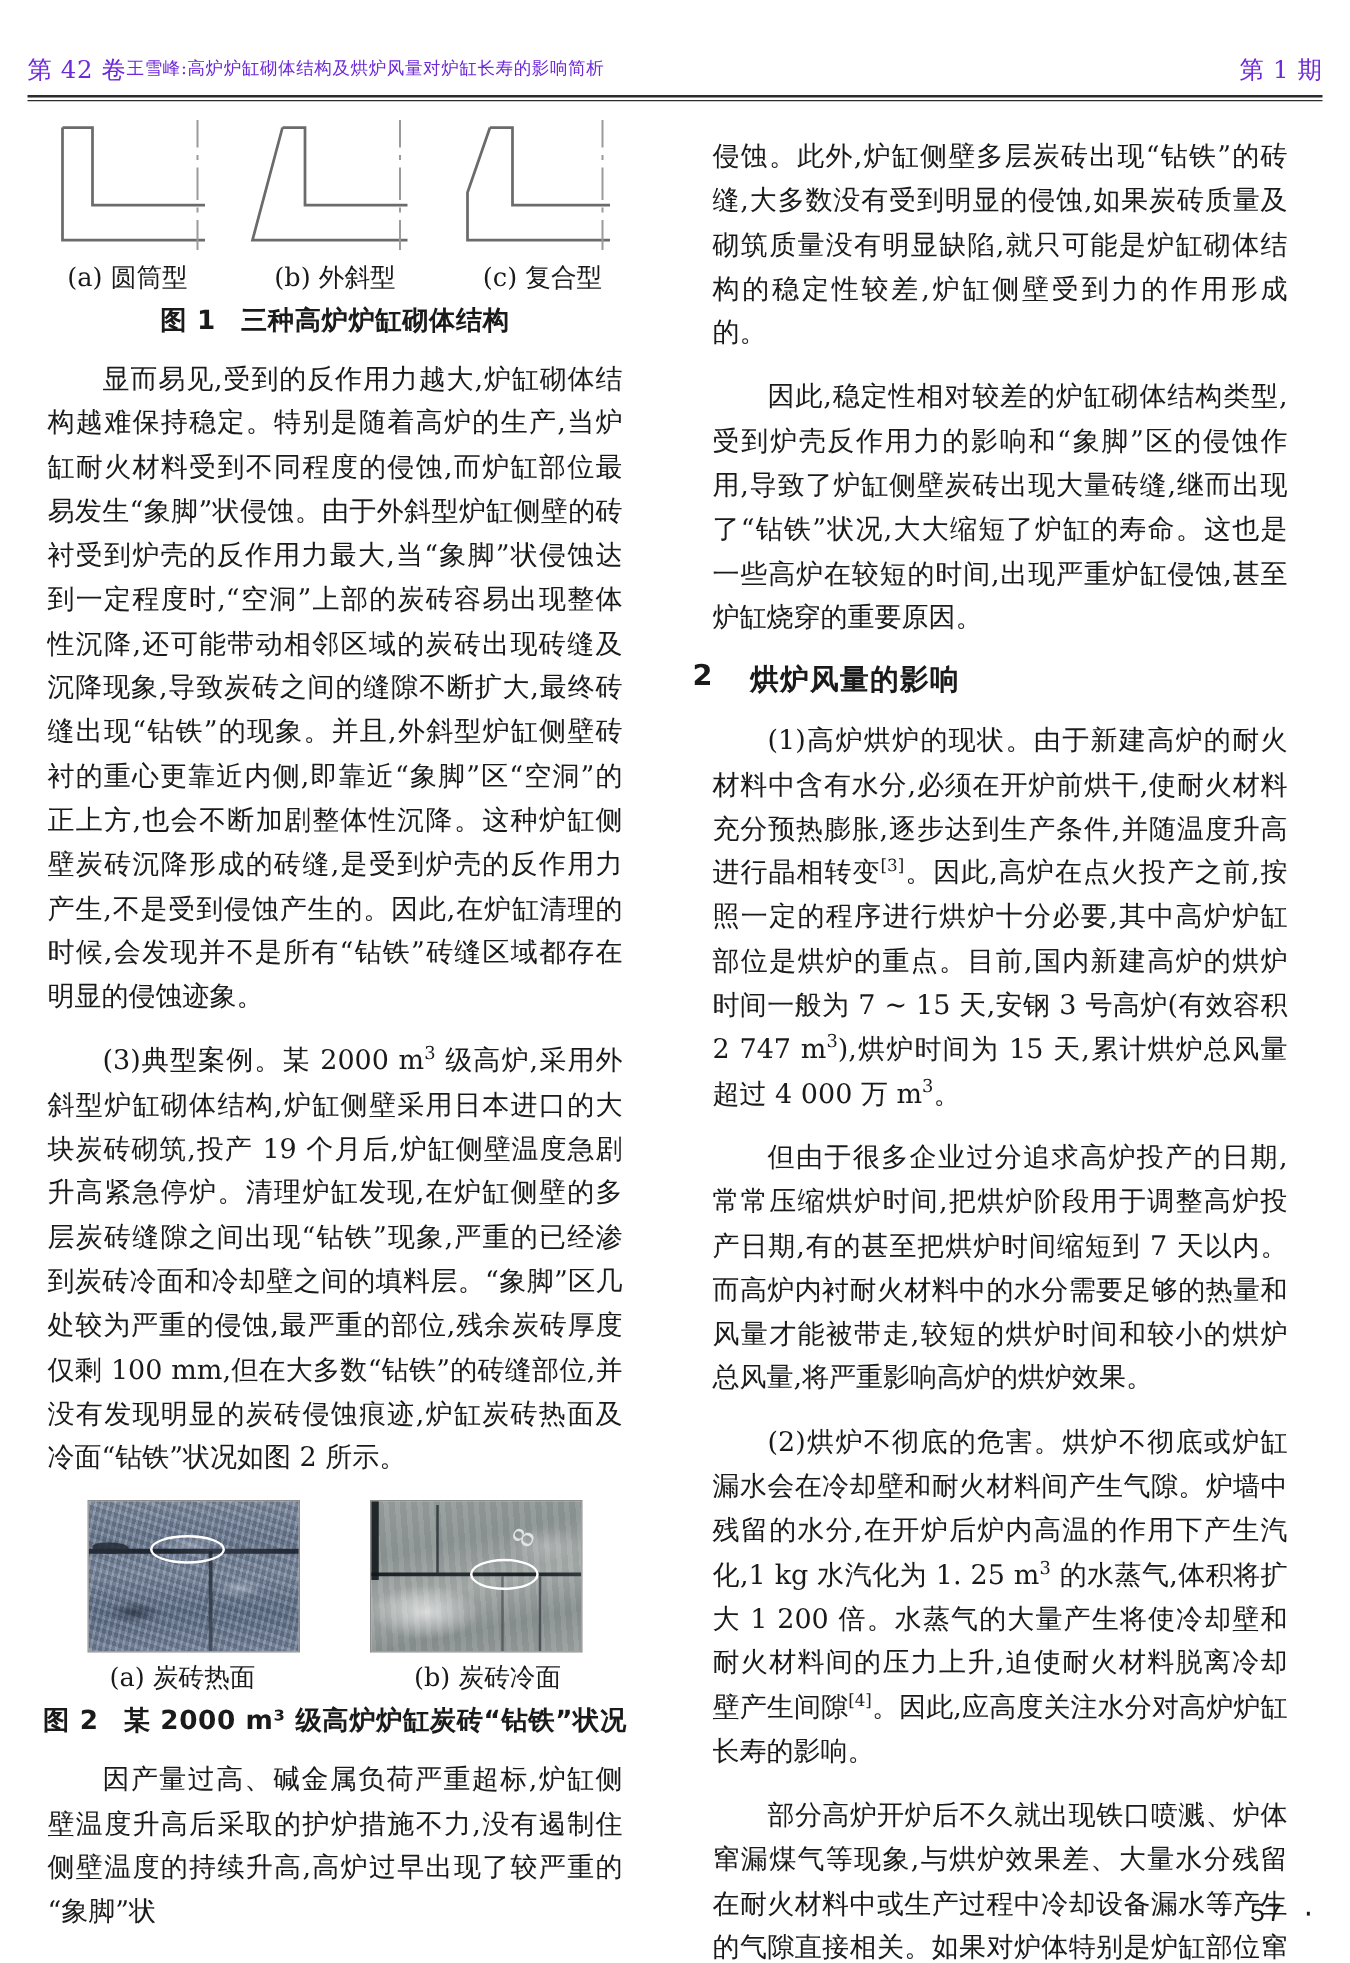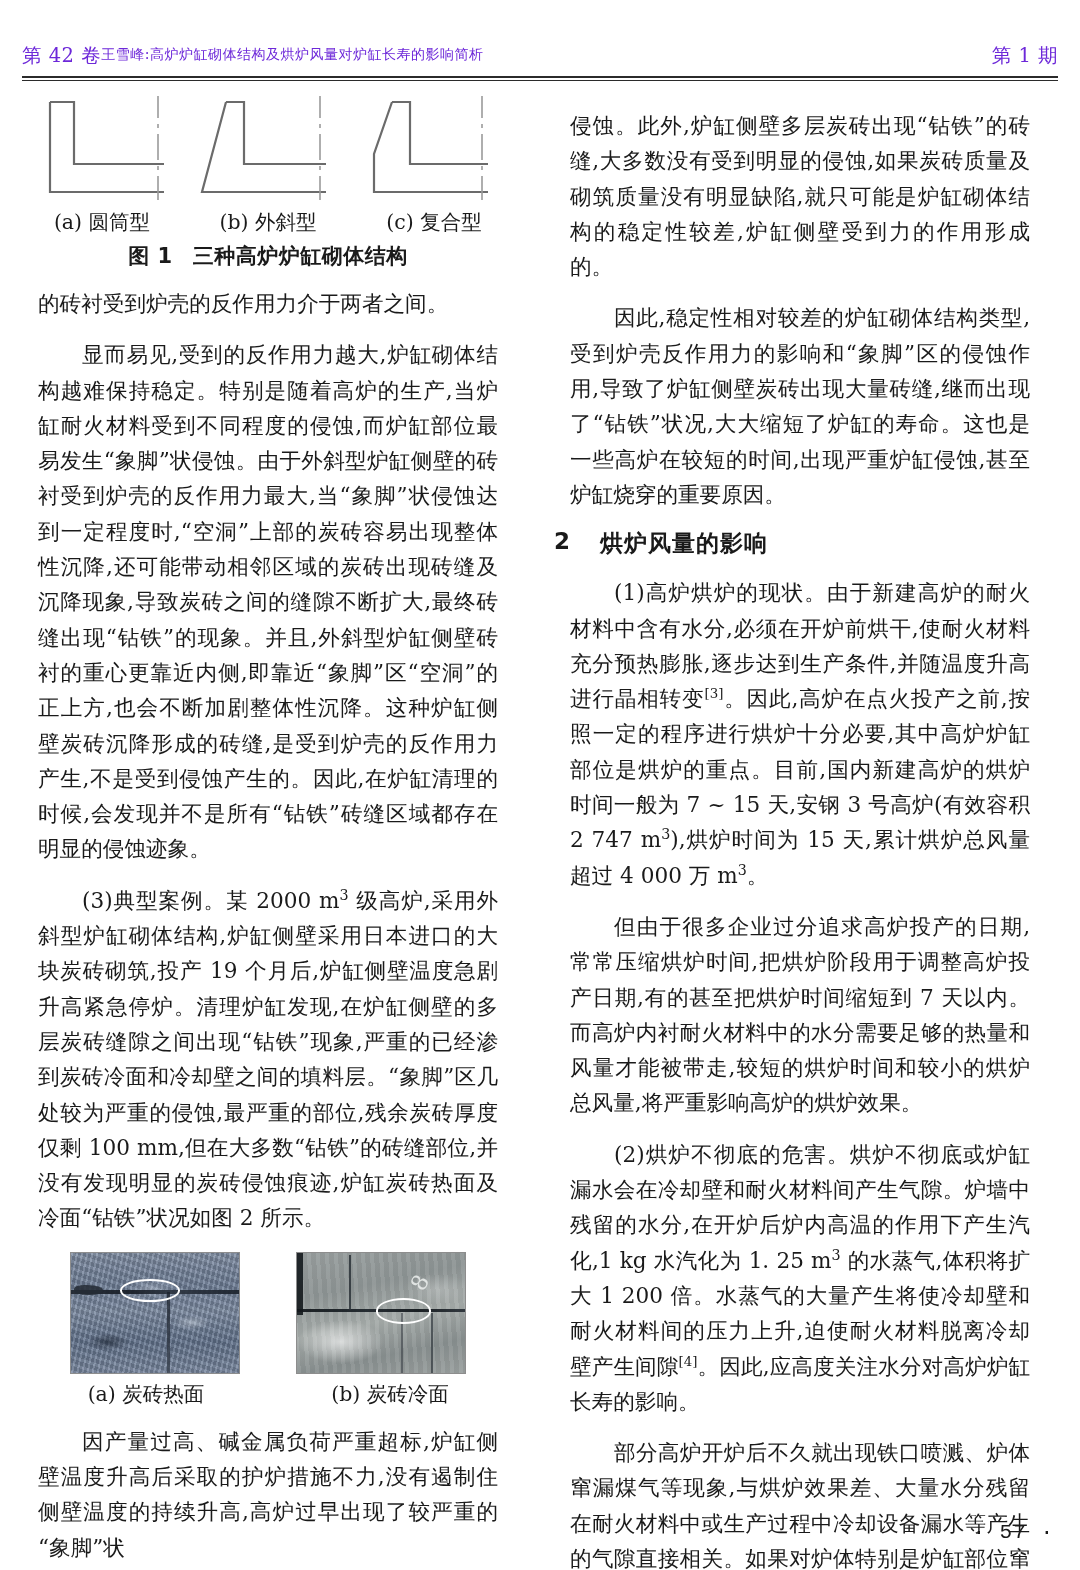--- a/index.html
+++ b/index.html
@@ -341,21 +341,20 @@
         <span>(a) 圆筒型</span>
         <span>(b) 外斜型</span>
         <span>(c) 复合型</span>
       </div>
 
       <div class="fig-caption">
         <span>图 1</span><span class="gap"></span><span>三种高炉炉缸砌体结构</span>
       </div>
     </div>
 
-    <p class="body">的砖衬受到炉壳的反作用力介于两者之间。</p>
     <p class="body indent">显而易见,受到的反作用力越大,炉缸砌体结构越难保持稳定。特别是随着高炉的生产,当炉缸耐火材料受到不同程度的侵蚀,而炉缸部位最易发生“象脚”状侵蚀。由于外斜型炉缸侧壁的砖衬受到炉壳的反作用力最大,当“象脚”状侵蚀达到一定程度时,“空洞”上部的炭砖容易出现整体性沉降,还可能带动相邻区域的炭砖出现砖缝及沉降现象,导致炭砖之间的缝隙不断扩大,最终砖缝出现“钻铁”的现象。并且,外斜型炉缸侧壁砖衬的重心更靠近内侧,即靠近“象脚”区“空洞”的正上方,也会不断加剧整体性沉降。这种炉缸侧壁炭砖沉降形成的砖缝,是受到炉壳的反作用力产生,不是受到侵蚀产生的。因此,在炉缸清理的时候,会发现并不是所有“钻铁”砖缝区域都存在明显的侵蚀迹象。</p>
 
     <p class="body indent"><span>(3)典型案例。某 2000 m</span><sup class="exp">3</sup><span> 级高炉,采用外斜型炉缸砌体结构,炉缸侧壁采用日本进口的大块炭砖砌筑,投产 19 个月后,炉缸侧壁温度急剧升高紧急停炉。清理炉缸发现,在炉缸侧壁的多层炭砖缝隙之间出现“钻铁”现象,严重的已经渗到炭砖冷面和冷却壁之间的填料层。“象脚”区几处较为严重的侵蚀,最严重的部位,残余炭砖厚度仅剩 100 mm,但在大多数“钻铁”的砖缝部位,并没有发现明显的炭砖侵蚀痕迹,炉缸炭砖热面及冷面“钻铁”状况如图 2 所示。</span></p>
 
     <div class="fig2-wrap">
       <div class="fig2-row">
 
         <div class="photo photo-a">
           <div class="seam-h"></div>
           <div class="seam-v"></div>
@@ -372,20 +371,23 @@
           <div class="chalk8">8</div>
           <div class="ellipse-mark ellipse-b"></div>
         </div>
       </div>
 
       <div class="fig2-labels">
         <span>(a) 炭砖热面</span>
         <span>(b) 炭砖冷面</span>
       </div>
 
+      <div class="fig-caption">
+        <span>图 2</span><span class="gap"></span><span>某 2000 m³ 级高炉炉缸炭砖“钻铁”状况</span>
+      </div>
     </div>
 
     <p class="body indent">因产量过高、碱金属负荷严重超标,炉缸侧壁温度升高后采取的护炉措施不力,没有遏制住侧壁温度的持续升高,高炉过早出现了较严重的“象脚”状</p>
   </div>
 
   <div class="col col-right">
 
     <p class="body">侵蚀。此外,炉缸侧壁多层炭砖出现“钻铁”的砖缝,大多数没有受到明显的侵蚀,如果炭砖质量及砌筑质量没有明显缺陷,就只可能是炉缸砌体结构的稳定性较差,炉缸侧壁受到力的作用形成的。</p>
     <p class="body indent">因此,稳定性相对较差的炉缸砌体结构类型,受到炉壳反作用力的影响和“象脚”区的侵蚀作用,导致了炉缸侧壁炭砖出现大量砖缝,继而出现了“钻铁”状况,大大缩短了炉缸的寿命。这也是一些高炉在较短的时间,出现严重炉缸侵蚀,甚至炉缸烧穿的重要原因。</p>
 

